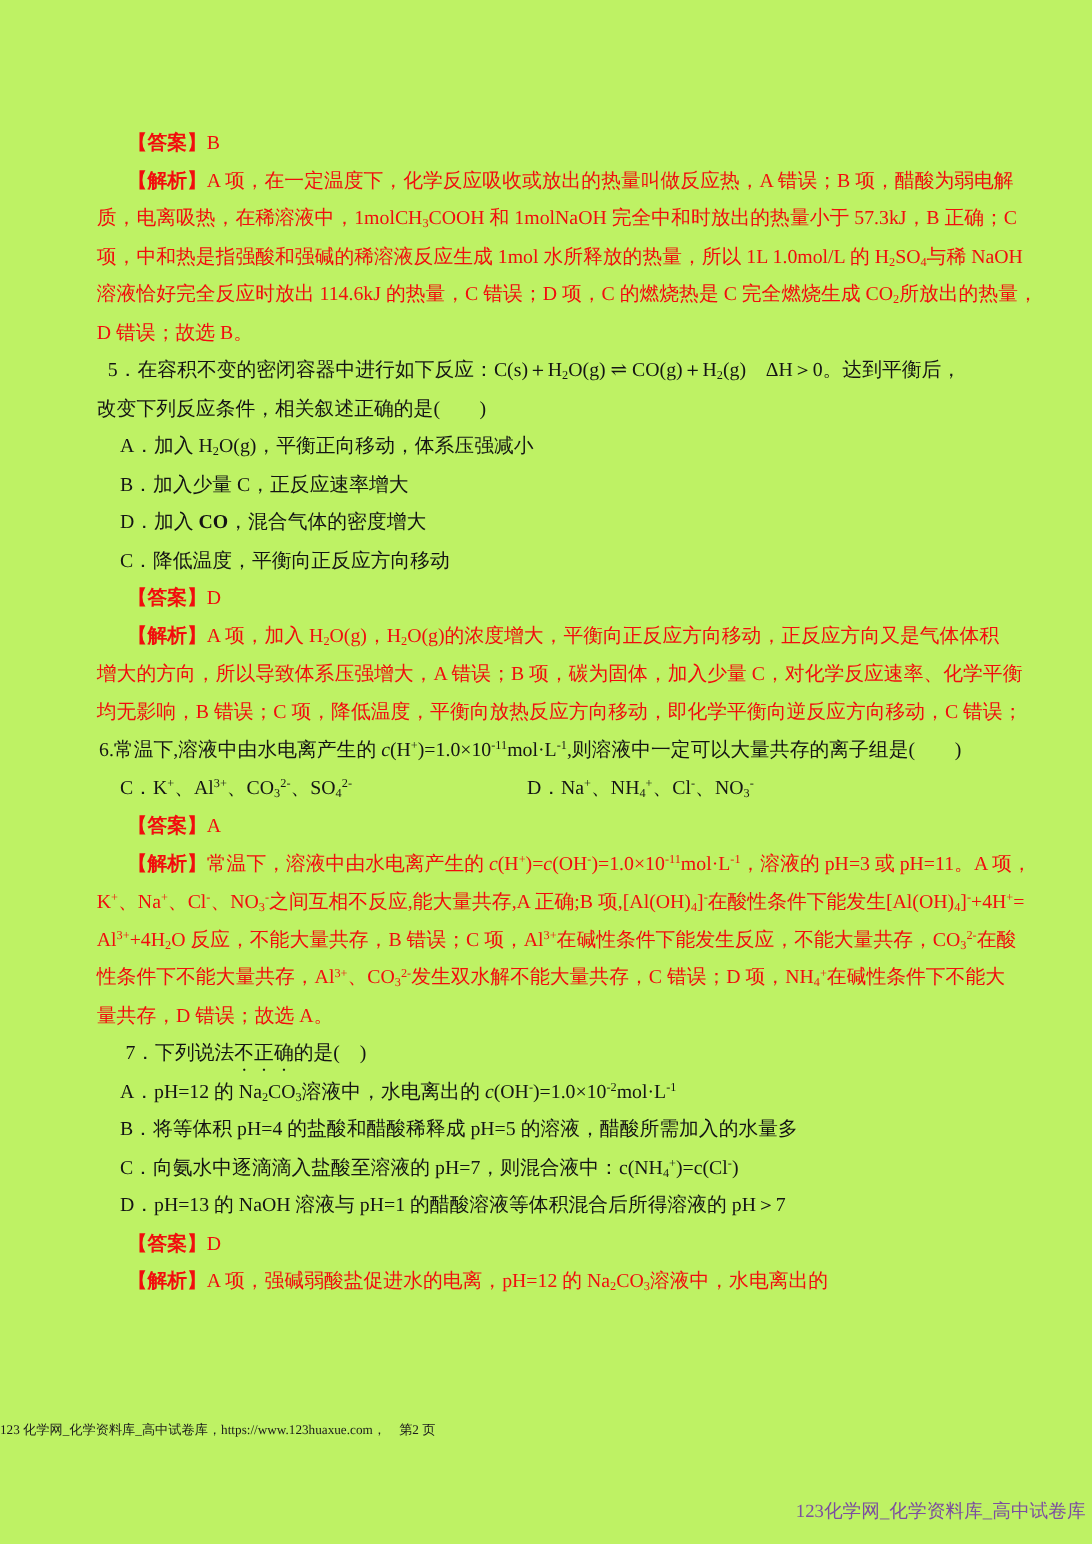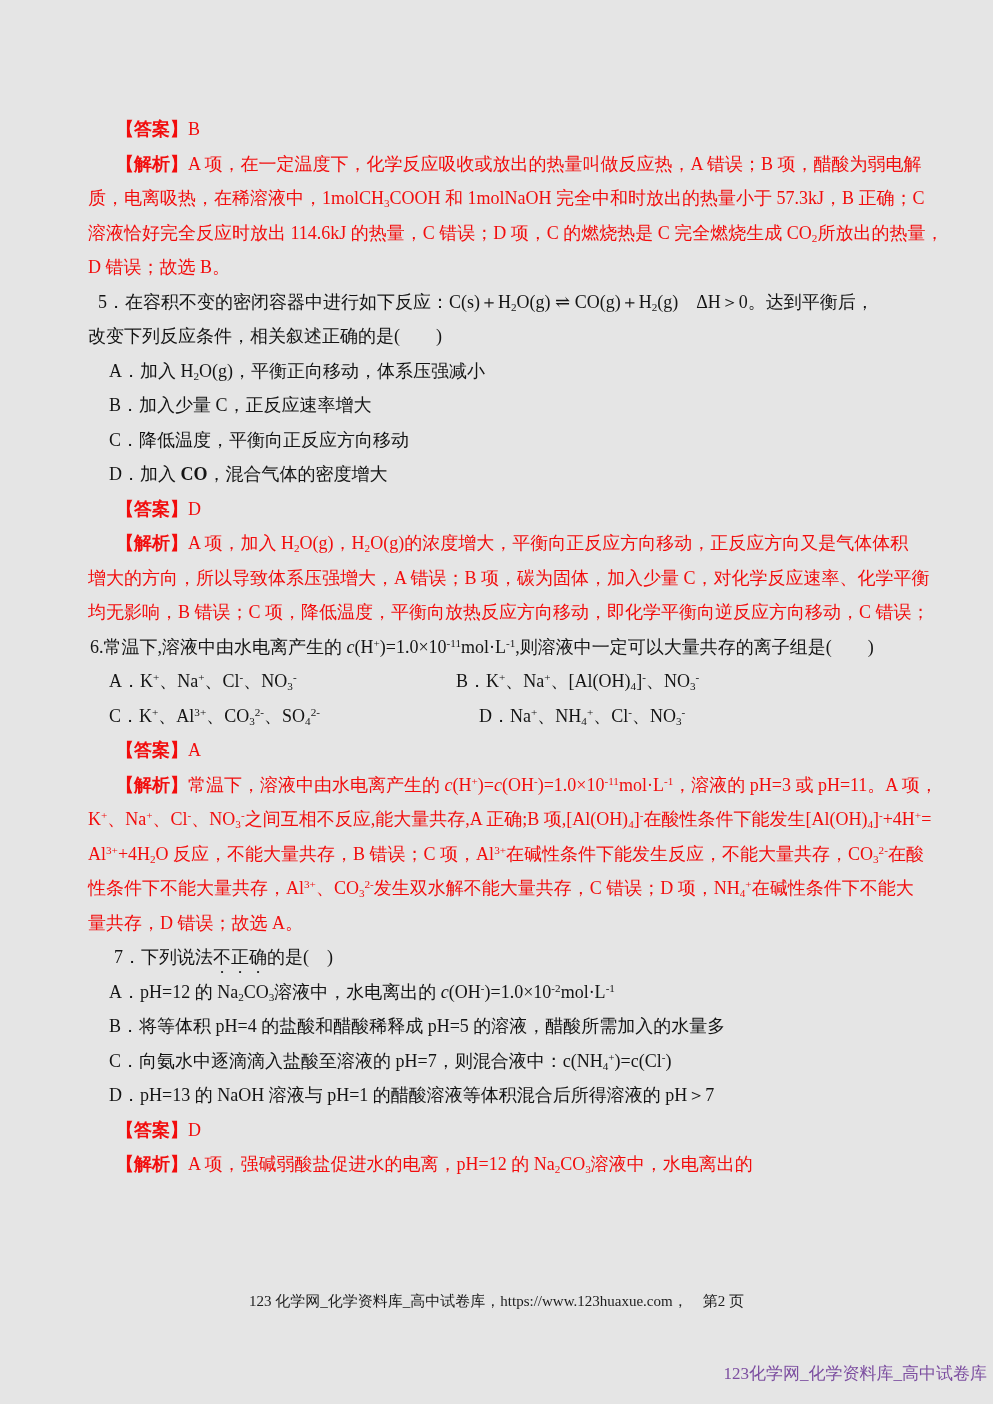--- a/index.html
+++ b/index.html
@@ -1,17 +1,17 @@
 <!DOCTYPE html>
 <html style="--answer-red: #f20d0d; --watermark-purple: #7c4ea0;"><head>
 <meta charset="utf-8">
 <style>
   html,body{margin:0;padding:0;background:#ffffff;}
   .page{
-    position:relative;width:993px;height:1404px;background:#e5e5e5;
+    position:relative;width:993px;height:1404px;background:#bef264;
     font-family:"Liberation Serif","DejaVu Serif",serif;
     font-size:18px;color:#141414;overflow:hidden;
   }
   .doc{position:absolute;left:88px;top:112px;width:824px;}
   .line{height:34.5px;line-height:34.5px;white-space:nowrap;}
   .flush{padding-left:0;}
   .ans{padding-left:28px;}
   .opt{padding-left:21px;}
   .q5{padding-left:10px;}
   .q6{padding-left:2px;}
@@ -20,50 +20,50 @@
   .cols span{display:inline-block;white-space:nowrap;}
   sub,sup{font-size:0.62em;line-height:0;}
   sub{vertical-align:-0.25em;}
   sup{vertical-align:0.55em;}
   b{font-weight:bold;}
   .em-dot{
     -webkit-text-emphasis:filled dot;-webkit-text-emphasis-position:under right;
     text-emphasis:filled dot;text-emphasis-position:under right;text-align:right;
   }
   .footer{
-    position:absolute;left:0;top:1292px;width:100%;text-align:center;
-    font-size:15px;color:#1c1c1c;
+    position:absolute;left:0;top:1292px;width:100%;text-align:left;
+    font-size:12px;color:#1c1c1c;
   }
   .watermark{
     position:absolute;right:6px;bottom:19px;font-size:17px;
     color:var(--watermark-purple,#7c4ea0);
   }
 </style>
 </head>
 <body>
 
 <div class="page">
   <div class="doc" id="doc">
       <div class="line ans red"><b>【答案】</b>B</div>
       <div class="line ans red"><b>【解析】</b>A 项，在一定温度下，化学反应吸收或放出的热量叫做反应热，A 错误；B 项，醋酸为弱电解</div>
       <div class="line flush red">质，电离吸热，在稀溶液中，1molCH<sub>3</sub>COOH 和 1molNaOH 完全中和时放出的热量小于 57.3kJ，B 正确；C</div>
+      <div class="line flush red">项，中和热是指强酸和强碱的稀溶液反应生成 1mol 水所释放的热量，所以 1L 1.0mol/L 的 H<sub>2</sub>SO<sub>4</sub>与稀 NaOH</div>
       <div class="line flush red">溶液恰好完全反应时放出 114.6kJ 的热量，C 错误；D 项，C 的燃烧热是 C 完全燃烧生成 CO<sub>2</sub>所放出的热量，</div>
       <div class="line flush red">D 错误；故选 B。</div>
       <div class="line q5 black">5．在容积不变的密闭容器中进行如下反应：C(s)＋H<sub>2</sub>O(g) ⇌ CO(g)＋H<sub>2</sub>(g)　ΔH＞0。达到平衡后，</div>
       <div class="line flush black">改变下列反应条件，相关叙述正确的是(　　)</div>
       <div class="line opt black">A．加入 H<sub>2</sub>O(g)，平衡正向移动，体系压强减小</div>
       <div class="line opt black">B．加入少量 C，正反应速率增大</div>
+      <div class="line opt black">D．加入 <b>CO</b>，混合气体的密度增大</div>
       <div class="line opt black">C．降低温度，平衡向正反应方向移动</div>
-      <div class="line opt black">D．加入 <b>CO</b>，混合气体的密度增大</div>
       <div class="line ans red"><b>【答案】</b>D</div>
       <div class="line ans red"><b>【解析】</b>A 项，加入 H<sub>2</sub>O(g)，H<sub>2</sub>O(g)的浓度增大，平衡向正反应方向移动，正反应方向又是气体体积</div>
       <div class="line flush red">增大的方向，所以导致体系压强增大，A 错误；B 项，碳为固体，加入少量 C，对化学反应速率、化学平衡</div>
       <div class="line flush red">均无影响，B 错误；C 项，降低温度，平衡向放热反应方向移动，即化学平衡向逆反应方向移动，C 错误；</div>
       <div class="line q6 black">6.常温下,溶液中由水电离产生的 <i>c</i>(H<sup>+</sup>)=1.0×10<sup>-11</sup>mol·L<sup>-1</sup>,则溶液中一定可以大量共存的离子组是(　　)</div>
-      <div class="line opt cols black"><span style="width: 347px;">A．K<sup>+</sup>、Na<sup>+</sup>、Cl<sup>-</sup>、NO<sub>3</sub><sup>-</sup></span><span>B．K<sup>+</sup>、Na<sup>+</sup>、[Al(OH)<sub>4</sub>]<sup>-</sup>、NO<sub>3</sub><sup>-</sup></span></div>
       <div class="line opt cols black"><span style="width: 370px;">C．K<sup>+</sup>、Al<sup>3+</sup>、CO<sub>3</sub><sup>2-</sup>、SO<sub>4</sub><sup>2-</sup></span><span>D．Na<sup>+</sup>、NH<sub>4</sub><sup>+</sup>、Cl<sup>-</sup>、NO<sub>3</sub><sup>-</sup></span></div>
       <div class="line ans red"><b>【答案】</b>A</div>
       <div class="line ans red"><b>【解析】</b>常温下，溶液中由水电离产生的 <i>c</i>(H<sup>+</sup>)=<i>c</i>(OH<sup>-</sup>)=1.0×10<sup>-11</sup>mol·L<sup>-1</sup>，溶液的 pH=3 或 pH=11。A 项，</div>
       <div class="line flush red">K<sup>+</sup>、Na<sup>+</sup>、Cl<sup>-</sup>、NO<sub>3</sub><sup>-</sup>之间互相不反应,能大量共存,A 正确;B 项,[Al(OH)<sub>4</sub>]<sup>-</sup>在酸性条件下能发生[Al(OH)<sub>4</sub>]<sup>-</sup>+4H<sup>+</sup>=</div>
       <div class="line flush red">Al<sup>3+</sup>+4H<sub>2</sub>O 反应，不能大量共存，B 错误；C 项，Al<sup>3+</sup>在碱性条件下能发生反应，不能大量共存，CO<sub>3</sub><sup>2-</sup>在酸</div>
       <div class="line flush red">性条件下不能大量共存，Al<sup>3+</sup>、CO<sub>3</sub><sup>2-</sup>发生双水解不能大量共存，C 错误；D 项，NH<sub>4</sub><sup>+</sup>在碱性条件下不能大</div>
       <div class="line flush red">量共存，D 错误；故选 A。</div>
       <div class="line q7 black">7．下列说法<span class="em-dot">不正确</span>的是(　)</div>
       <div class="line opt black">A．pH=12 的 Na<sub>2</sub>CO<sub>3</sub>溶液中，水电离出的 <i>c</i>(OH<sup>-</sup>)=1.0×10<sup>-2</sup>mol·L<sup>-1</sup></div>
       <div class="line opt black">B．将等体积 pH=4 的盐酸和醋酸稀释成 pH=5 的溶液，醋酸所需加入的水量多</div>

